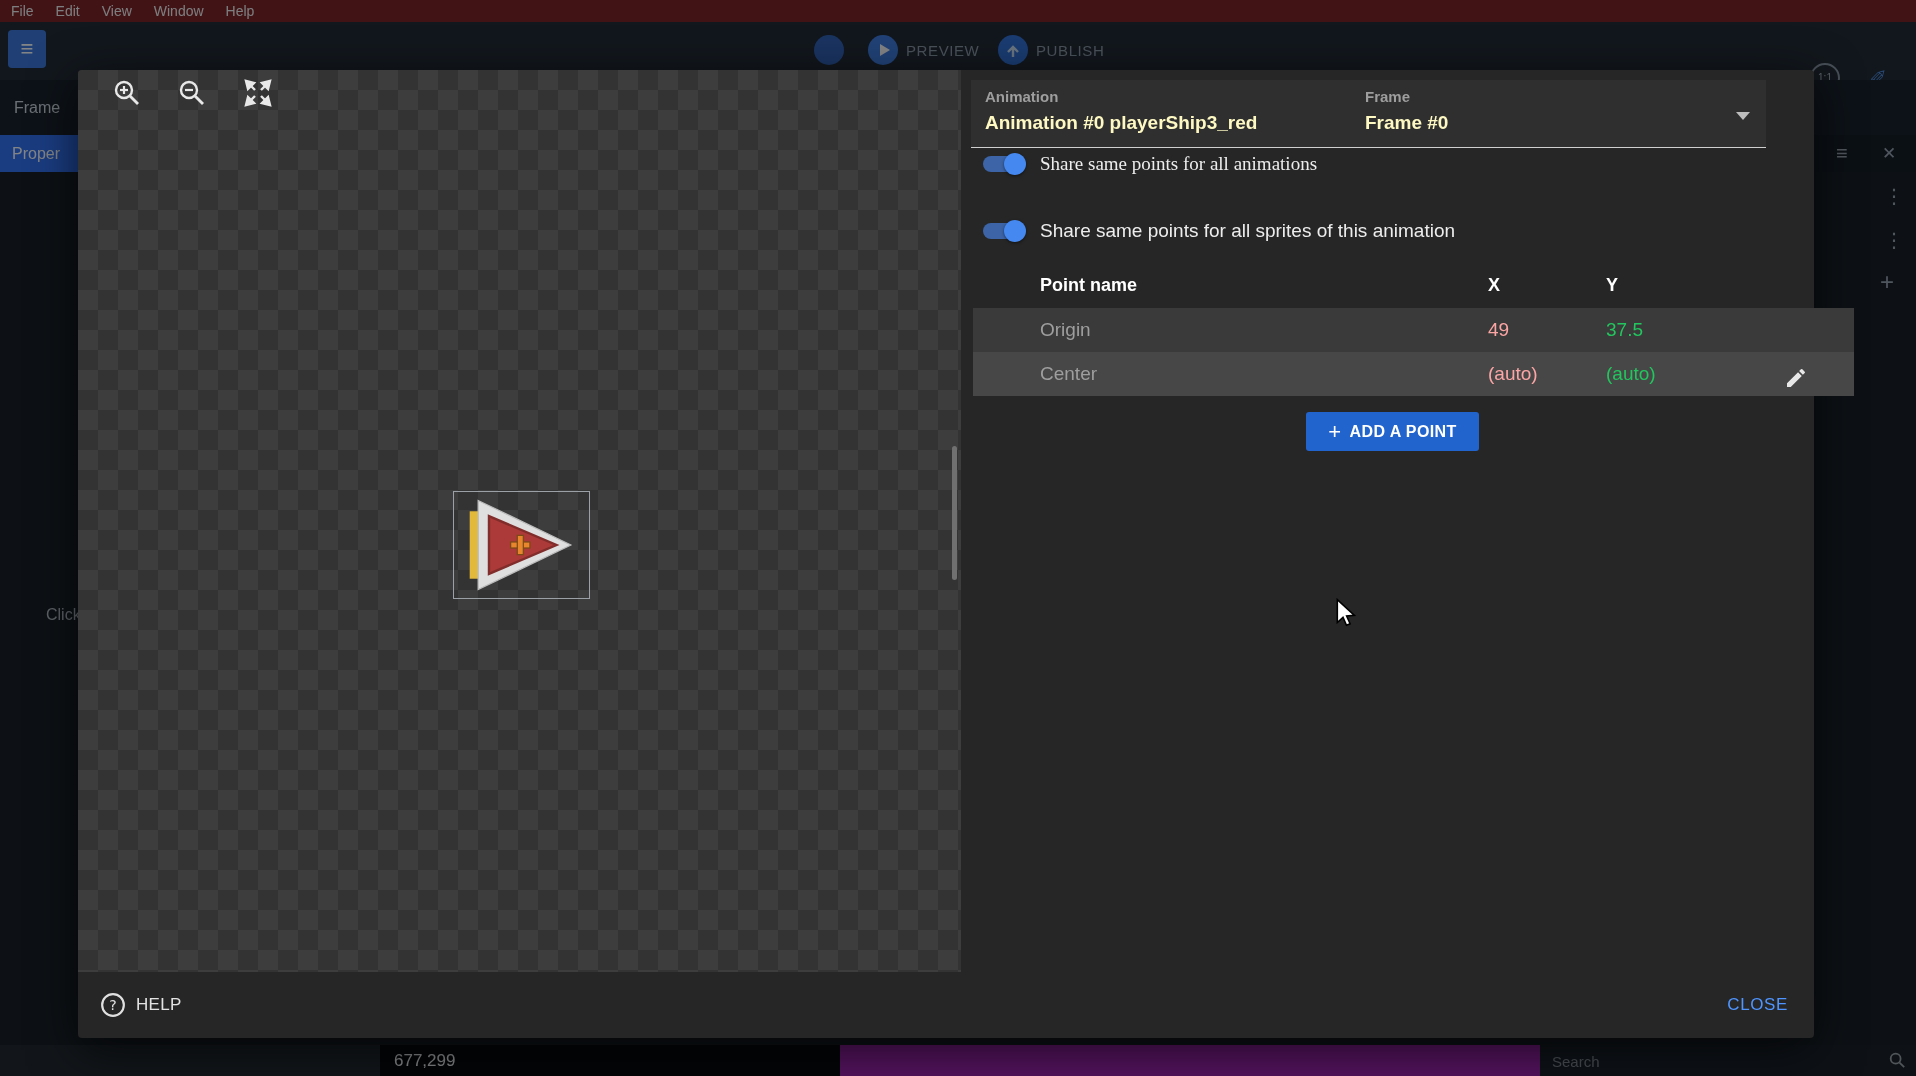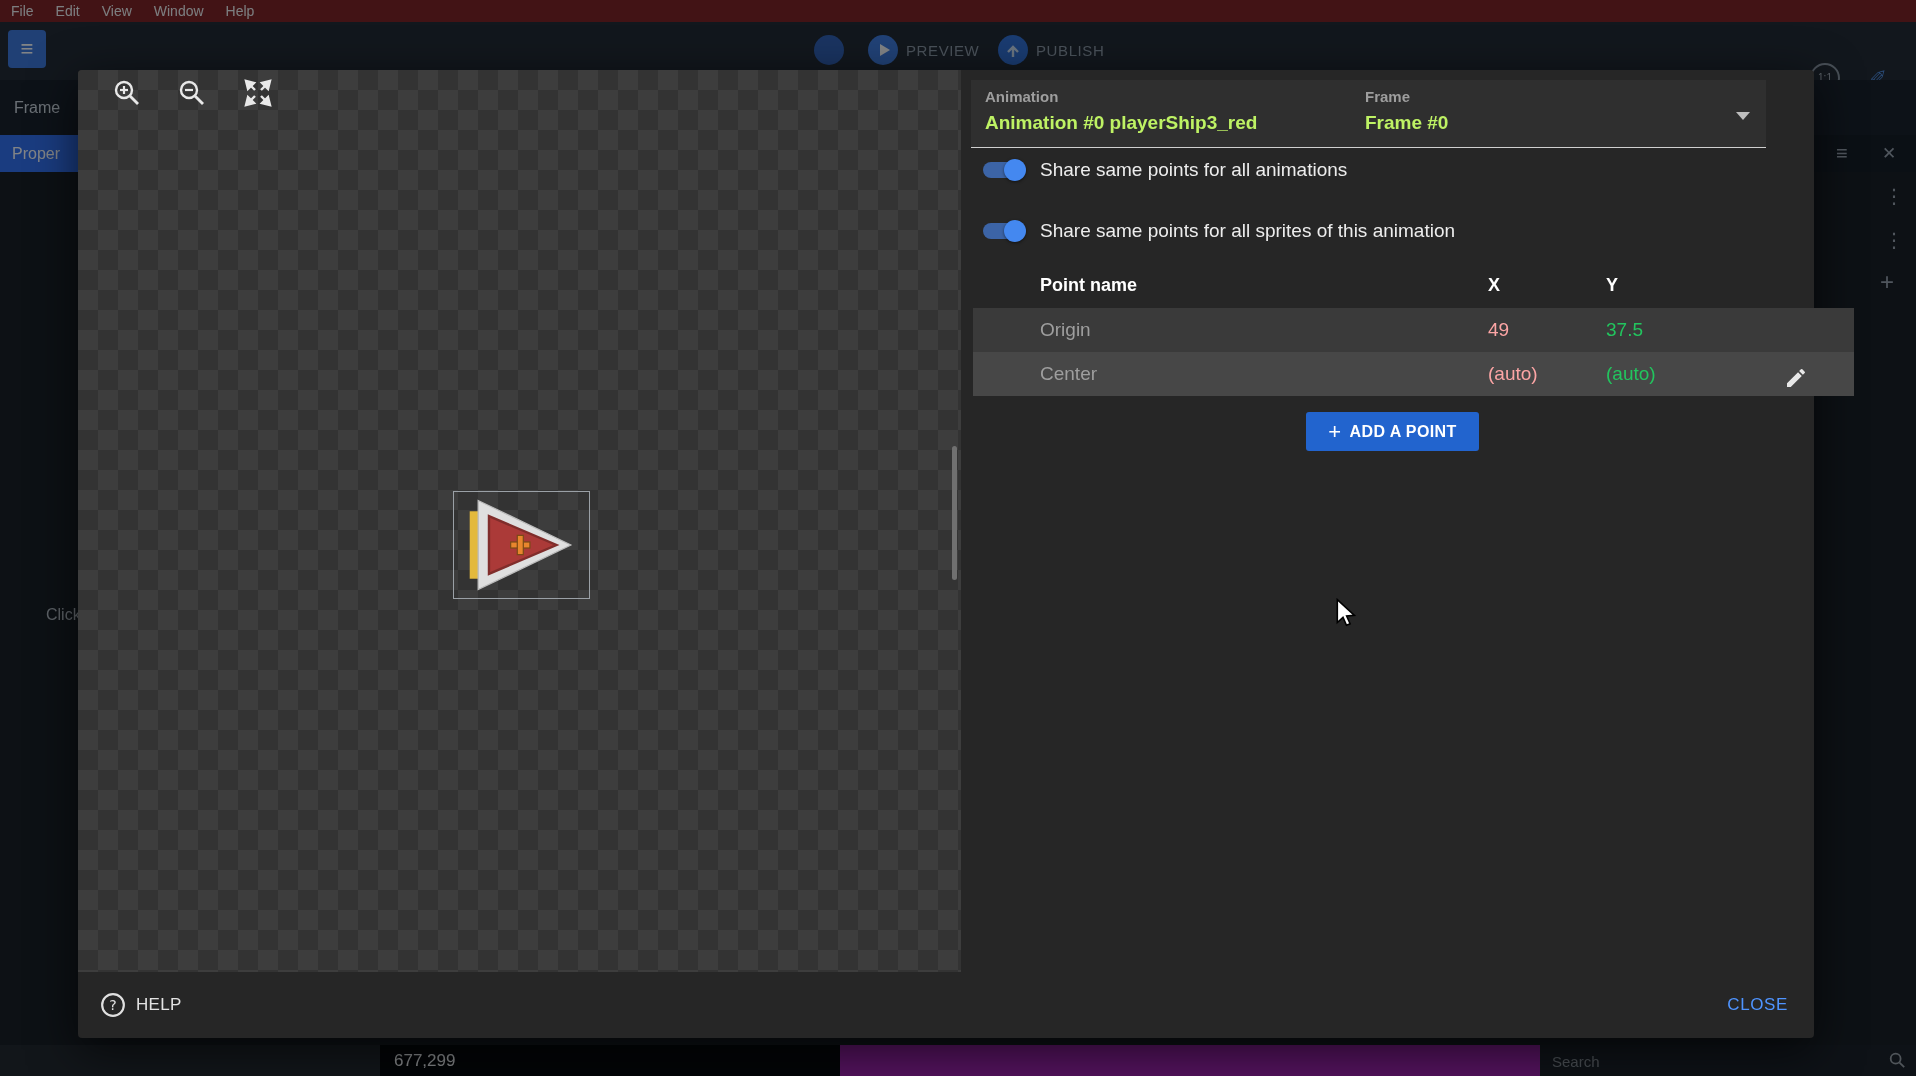--- a/index.html
+++ b/index.html
@@ -48,21 +48,21 @@
       linear-gradient(45deg,#3d3d3d 25%,transparent 25%,transparent 75%,#3d3d3d 75%),
       linear-gradient(45deg,#3d3d3d 25%,transparent 25%,transparent 75%,#3d3d3d 75%);
     background-size:40px 40px;background-position:0 0,20px 20px;}
   .canvas-tool{width:32px;height:32px;top:7px;}
   #scroll-thumb{left:874px;top:376px;width:5px;height:134px;background:#707070;border-radius:3px;}
   #sprite-box{left:375px;top:421px;width:137px;height:108px;border:1px solid #9aa0a6;box-sizing:border-box;}
 
   
   .select-field{top:10px;height:68px;background:#2f2f2f;border-bottom:1px solid #cfcfcf;box-sizing:border-box;font-weight:bold;}
   .select-label{left:14px;top:8px;font-size:15px;color:#9e9e9e;}
-  .select-value{left:14px;top:32px;font-size:19px;color:#bef264;white-space:nowrap;}
+  .select-value{left:14px;top:32px;font-size:19px;color:#fef9c3;white-space:nowrap;}
   .caret{right:16px;top:32px;width:0;height:0;border-left:7px solid transparent;
          border-right:7px solid transparent;border-top:8px solid #bdbdbd;}
   .toggle-row{left:905px;display:flex;align-items:center;gap:17px;height:22px;}
   .switch{width:40px;height:16px;border-radius:9px;background:#3c64a6;display:inline-block;position:relative;flex:0 0 auto;}
   .switch::after{content:"";position:absolute;width:22px;height:22px;border-radius:50%;background:#4488f0;
                  right:-3px;top:-3px;box-shadow:0 1px 3px rgba(0,0,0,.5);}
   .toggle-label{font-size:19px;color:#ededed;white-space:nowrap;}
   #points-header{left:895px;top:193px;width:841px;height:44px;}
   #points-header span{position:absolute;line-height:44px;font-size:18px;font-weight:bold;color:#fff;}
   .prow{left:895px;width:841px;height:44px;padding-left:40px;}
@@ -206,21 +206,21 @@
     <span class="abs select-label">Animation</span>
     <span class="abs select-value">Animation #0 playerShip3_red</span>
     <span class="abs caret"></span>
   </div>
   <div class="abs select-field" style="left:1273px;width:415px;text-align:center;">
     <span class="abs select-label">Frame</span>
     <span class="abs select-value">Frame #0</span>
     <span class="abs caret"></span>
   </div>
 
-  <div class="abs toggle-row" style="top:89px;">
+  <div class="abs toggle-row" style="top:83px;font-family:Liberation Serif, serif;">
     <span class="switch"></span>
     <span class="toggle-label">Share same points for all animations</span>
   </div>
   <div class="abs toggle-row" style="top:150px;">
     <span class="switch"></span>
     <span class="toggle-label">Share same points for all sprites of this animation</span>
   </div>
 
   <div id="points-header" class="abs">
     <span class="c-name" style="color:#fff;">Point name</span>

